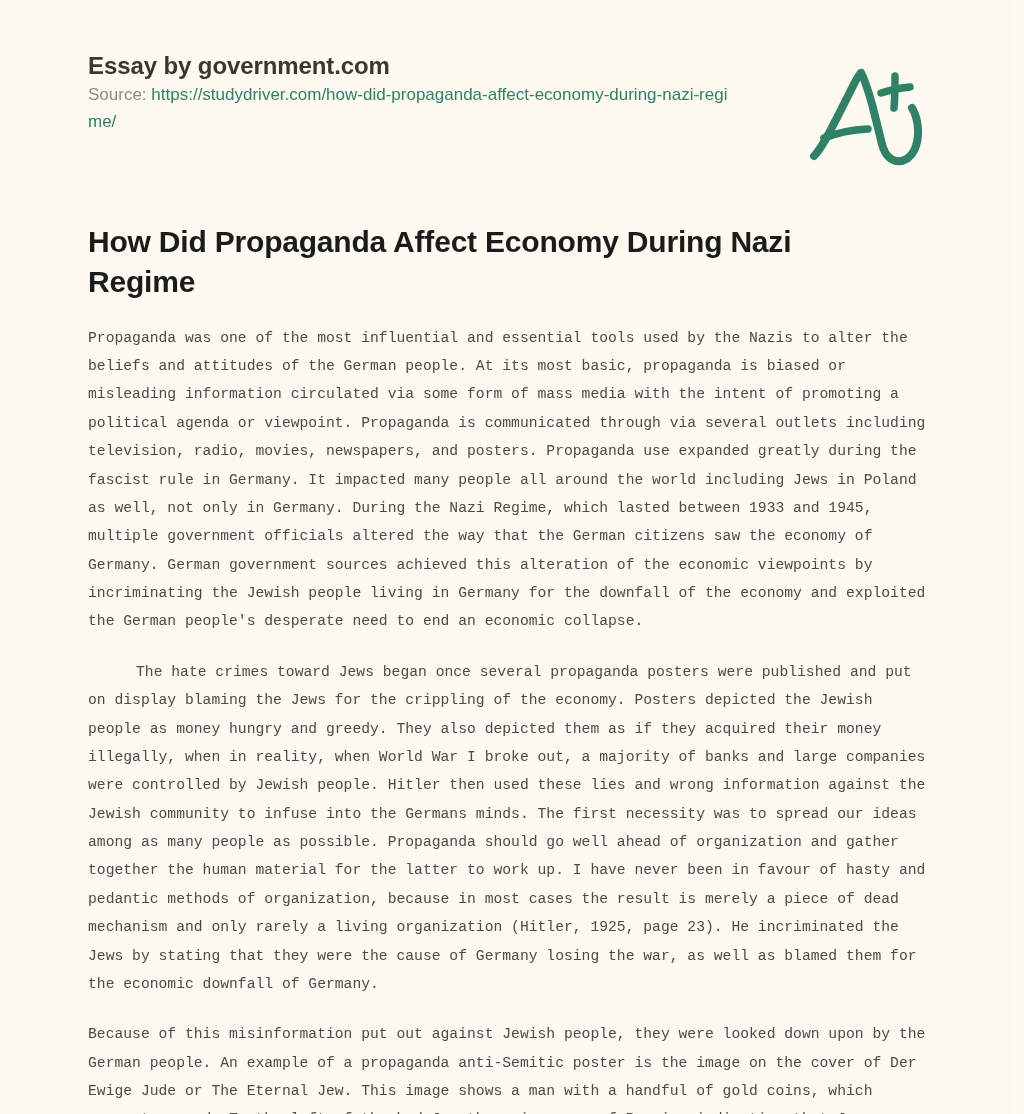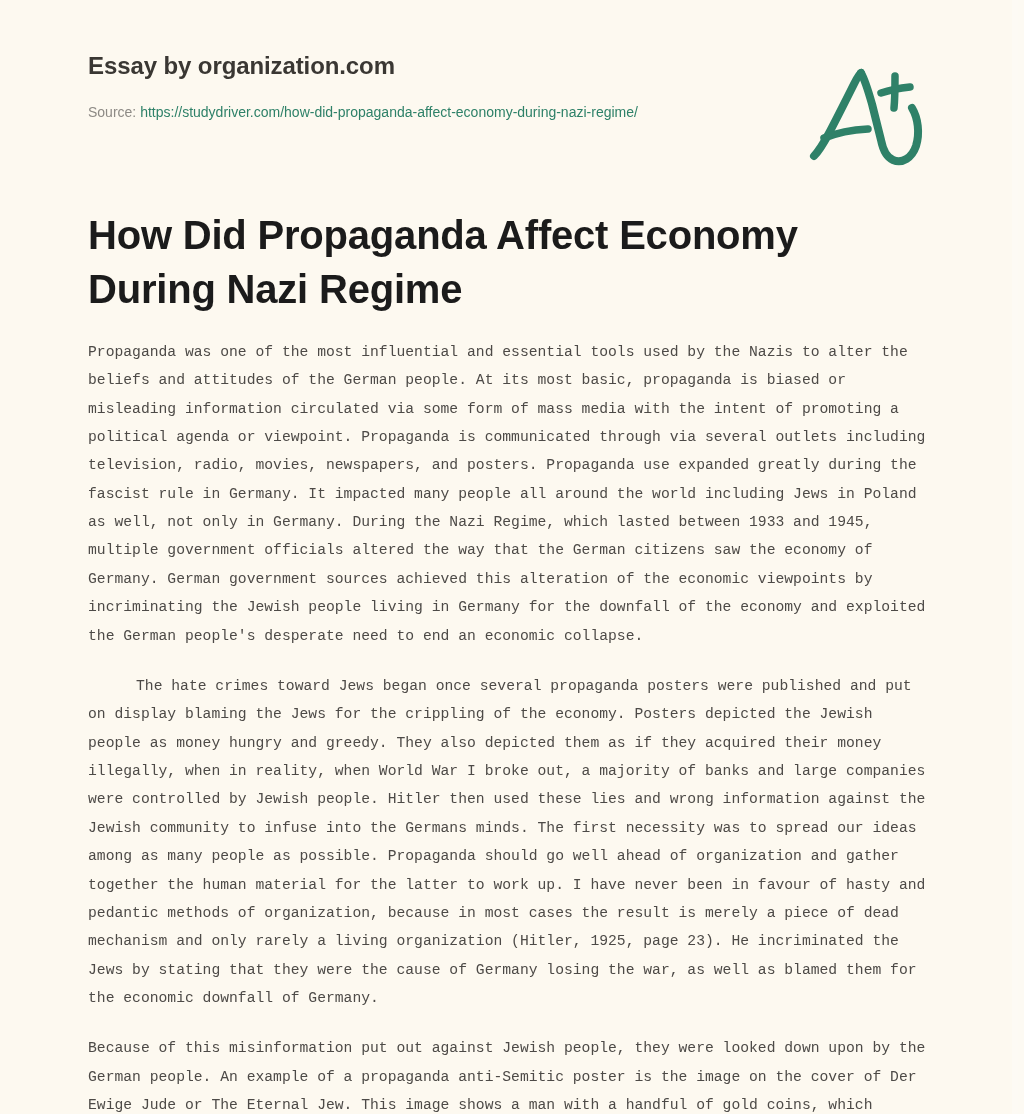--- a/index.html
+++ b/index.html
@@ -37,22 +37,21 @@
   }
   .brand-title {
     font-size: 24px;
     font-weight: bold;
     color: #3a3733;
     letter-spacing: -0.1px;
     line-height: 1.2;
     margin: 0;
   }
   .source-line {
-    margin-top: 20px;
-    font-size: 14px;
+    font-size: 17px;
     line-height: 1.62;
     color: #8d8a85;
     max-width: 640px;
     word-break: break-word;
   }
   .source-label {
     color: #8d8a85;
   }
   .source-url {
     color: #2e8168;
@@ -67,21 +66,21 @@
     right: -4px;
     width: 132px;
     height: 110px;
     pointer-events: none;
   }
 
   
   .doc-title {
     margin: 0;
     padding-top: 86px;
-    font-size: 40px;
+    font-size: 30px;
     font-weight: bold;
     color: #1b1b1b;
     line-height: 1.33;
     letter-spacing: -0.2px;
     max-width: 760px;
   }
 
   
   .body-copy {
     padding-top: 22px;
@@ -103,21 +102,21 @@
 </style>
 </head>
 <body>
 
 <div class="page">
 
   <div class="page-edge"></div>
 
   <div class="header">
 
-    <h1 class="brand-title">Essay by organization.com</h1>
+    <h1 class="brand-title">Essay by government.com</h1>
 
     <div class="source-line">
       <span class="source-label">Source:</span>
       <a class="source-url" href="#">https://studydriver.com/how-did-propaganda-affect-economy-during-nazi-regime/</a>
     </div>
 
     <div class="logo">
       <svg viewBox="0 0 132 110" width="132" height="110" aria-hidden="true">
         <g fill="none" stroke="#2f8168" stroke-linecap="round" stroke-linejoin="round">
 

